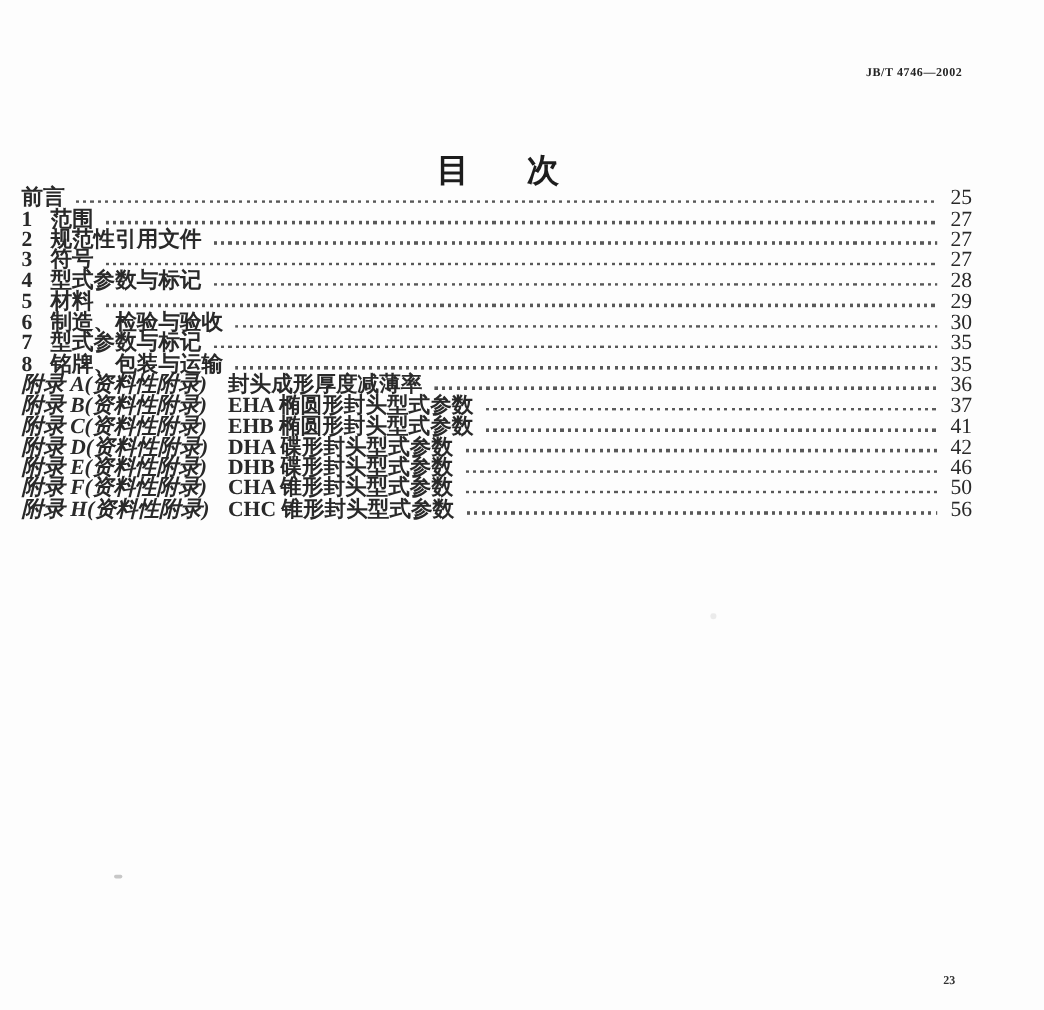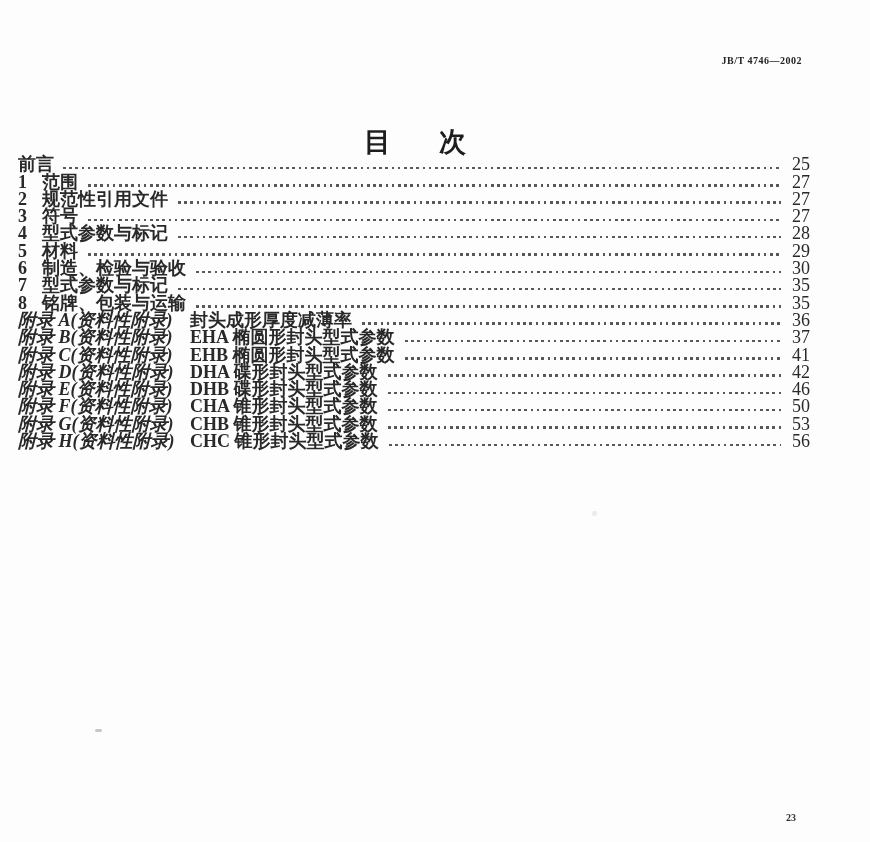--- a/index.html
+++ b/index.html
@@ -190,26 +190,20 @@
         <span class="leader"></span>
         <span class="pg">46</span>
       </div>
       <div class="row appendix">
         <span class="c1">附录 F(资料性附录)</span>
         <span class="c2">CHA 锥形封头型式参数</span>
         <span class="leader"></span>
         <span class="pg">50</span>
       </div>
       <div class="row appendix">
-        <span class="c1">附录 G(资料性附录)</span>
-        <span class="c2">CHB 锥形封头型式参数</span>
-        <span class="leader"></span>
-        <span class="pg">53</span>
-      </div>
-      <div class="row appendix">
         <span class="c1">附录 H(资料性附录)</span>
         <span class="c2">CHC 锥形封头型式参数</span>
         <span class="leader"></span>
         <span class="pg">56</span>
       </div>
     </div>
 
   <div class="footer-page">23</div>
 
   <div class="speck speck-1"></div>

